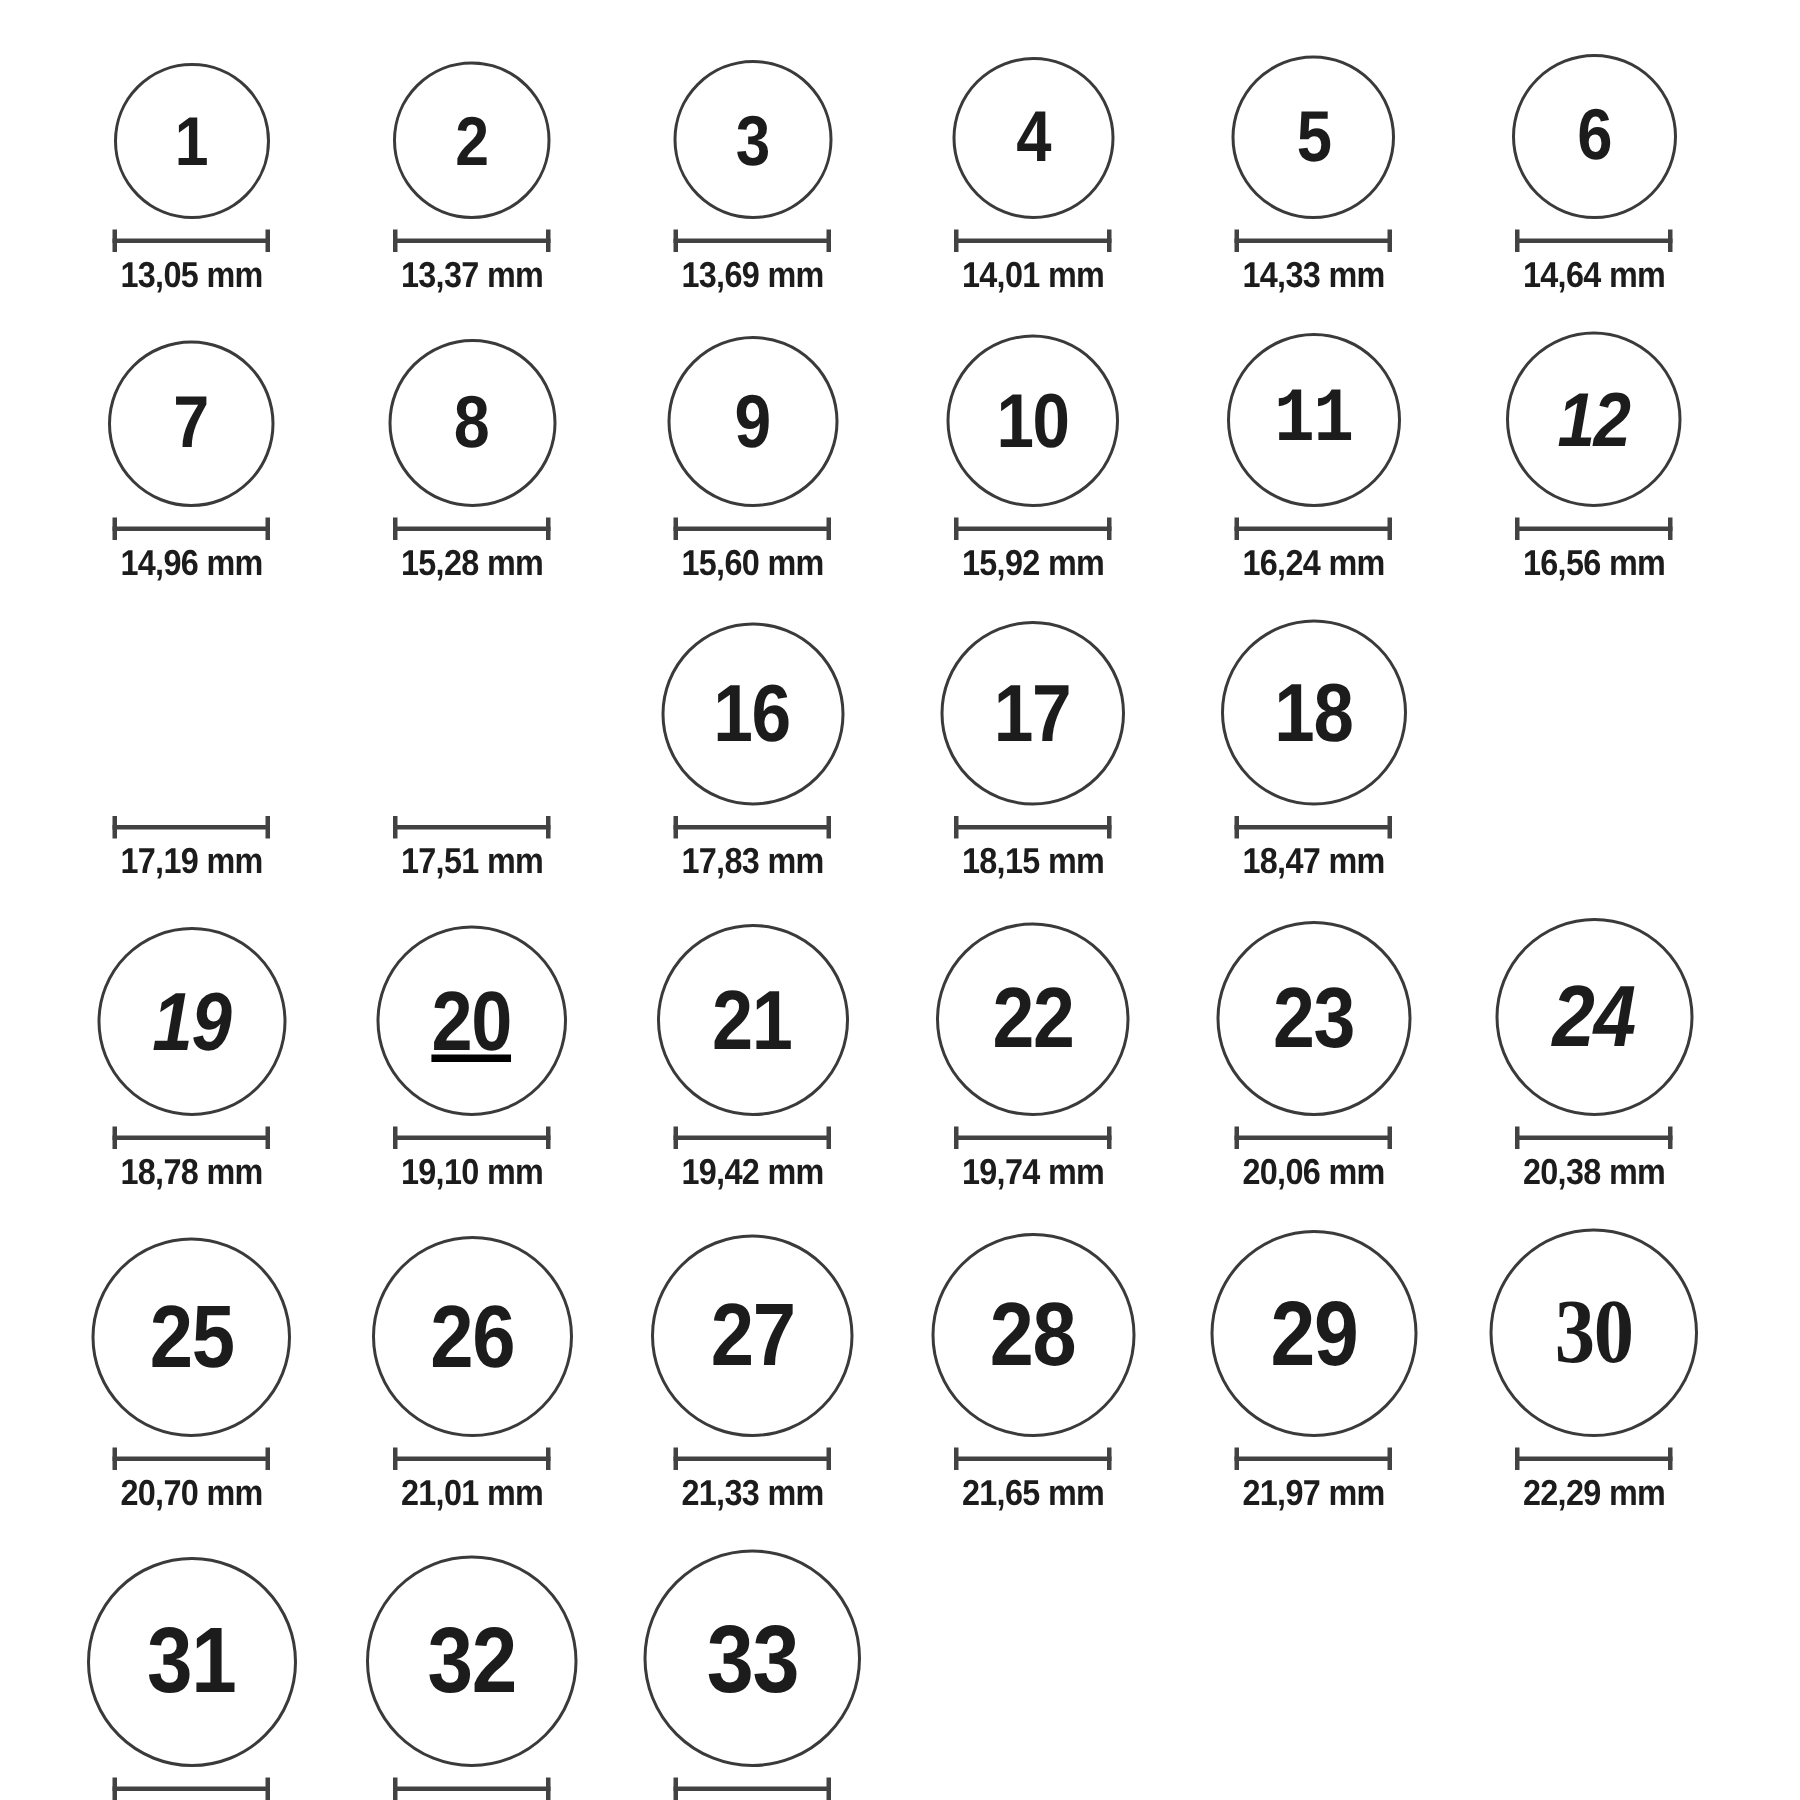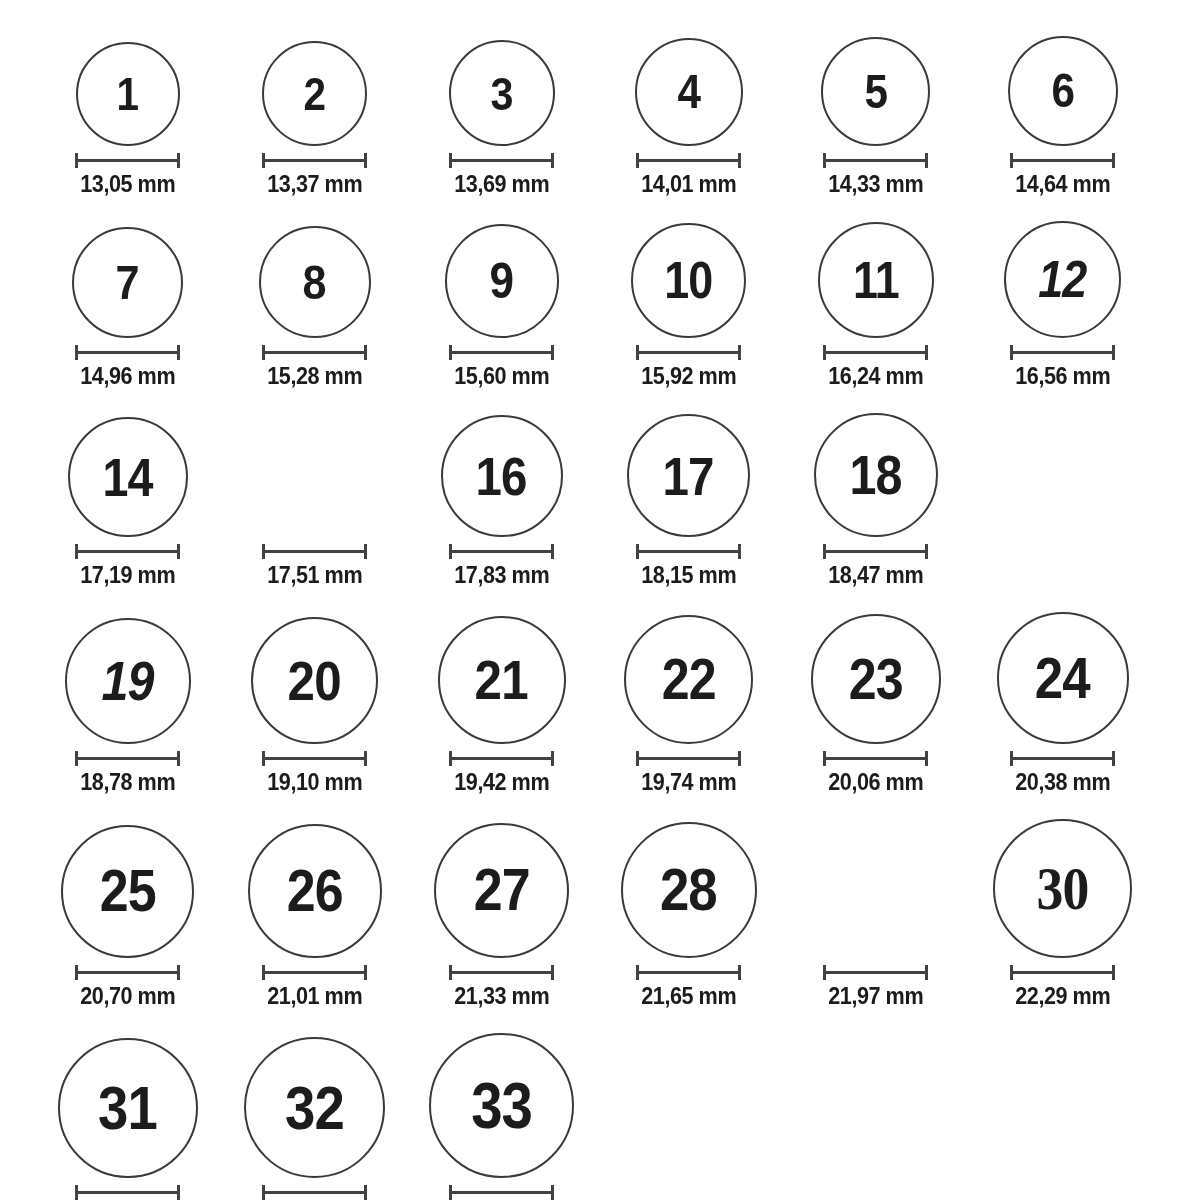--- a/index.html
+++ b/index.html
@@ -200,21 +200,21 @@
     </div>
     <div class="dim">
       <span class="tick left"></span>
       <span class="bar"></span>
       <span class="tick right"></span>
     </div>
     <div class="label">15,92 mm</div>
   </div>
 
   <div class="cell">
-    <div class="circle" style="width: 116px; height: 116px;">
+    <div class="circle" style="width: 116px; height: 116px; font-family: Liberation Mono, monospace;">
       <span class="num" style="font-size: 51px;">11</span>
     </div>
     <div class="dim">
       <span class="tick left"></span>
       <span class="bar"></span>
       <span class="tick right"></span>
     </div>
     <div class="label">16,24 mm</div>
   </div>
 
@@ -226,23 +226,20 @@
       <span class="tick left"></span>
       <span class="bar"></span>
       <span class="tick right"></span>
     </div>
     <div class="label">16,56 mm</div>
   </div>
 </div>
     <div class="row">
 
   <div class="cell">
-    <div class="circle" style="width: 120px; height: 120px;">
-      <span class="num" style="font-size: 53px;">14</span>
-    </div>
     <div class="dim">
       <span class="tick left"></span>
       <span class="bar"></span>
       <span class="tick right"></span>
     </div>
     <div class="label">17,19 mm</div>
   </div>
 
   <div class="cell">
     <div class="dim">
@@ -296,21 +293,21 @@
     </div>
     <div class="dim">
       <span class="tick left"></span>
       <span class="bar"></span>
       <span class="tick right"></span>
     </div>
     <div class="label">18,78 mm</div>
   </div>
 
   <div class="cell">
-    <div class="circle" style="width: 127px; height: 127px;">
+    <div class="circle" style="width: 127px; height: 127px; text-decoration: underline;">
       <span class="num" style="font-size: 56px;">20</span>
     </div>
     <div class="dim">
       <span class="tick left"></span>
       <span class="bar"></span>
       <span class="tick right"></span>
     </div>
     <div class="label">19,10 mm</div>
   </div>
 
@@ -344,21 +341,21 @@
     </div>
     <div class="dim">
       <span class="tick left"></span>
       <span class="bar"></span>
       <span class="tick right"></span>
     </div>
     <div class="label">20,06 mm</div>
   </div>
 
   <div class="cell">
-    <div class="circle" style="width: 132px; height: 132px;">
+    <div class="circle" style="width: 132px; height: 132px; font-style: italic;">
       <span class="num" style="font-size: 58px;">24</span>
     </div>
     <div class="dim">
       <span class="tick left"></span>
       <span class="bar"></span>
       <span class="tick right"></span>
     </div>
     <div class="label">20,38 mm</div>
   </div>
 </div>
@@ -405,20 +402,23 @@
     </div>
     <div class="dim">
       <span class="tick left"></span>
       <span class="bar"></span>
       <span class="tick right"></span>
     </div>
     <div class="label">21,65 mm</div>
   </div>
 
   <div class="cell">
+    <div class="circle" style="width: 138px; height: 138px;">
+      <span class="num" style="font-size: 61px;">29</span>
+    </div>
     <div class="dim">
       <span class="tick left"></span>
       <span class="bar"></span>
       <span class="tick right"></span>
     </div>
     <div class="label">21,97 mm</div>
   </div>
 
   <div class="cell">
     <div class="circle" style="width: 139px; height: 139px; font-family: Liberation Serif, serif;">

